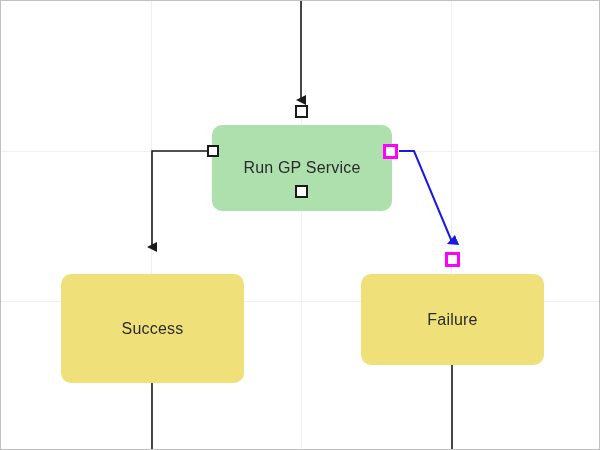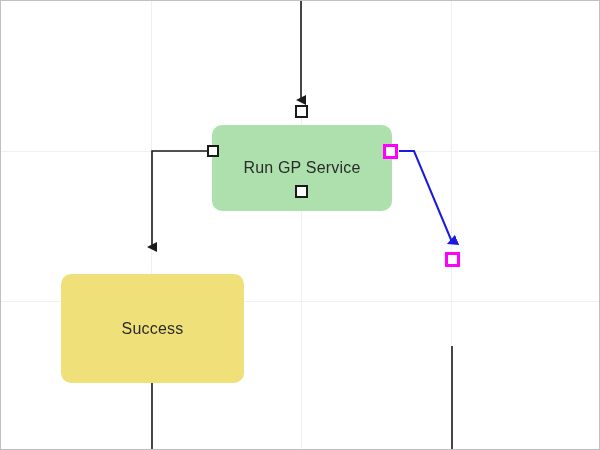--- a/index.html
+++ b/index.html
@@ -102,20 +102,23 @@
   <div id="node-layer">
 
     <div class="node" style="left:211px; top:105px; width:180px; height:86px; background:#ade0ad;">
       <span class="node-label">Run GP Service</span>
     </div>
 
     <div class="node" style="left:60px; top:254px; width:183px; height:109px; background:#f0e07a;">
       <span class="node-label">Success</span>
     </div>
 
+    <div class="node" style="left:360px; top:254px; width:183px; height:91px; background:#f0e07a;">
+      <span class="node-label">Failure</span>
+    </div>
 
   </div>
 
   <div id="port-layer">
 
     <div class="port port-default" style="left:293.5px; top:103.5px; width:13px; height:13px;"></div>
 
     <div class="port port-default" style="left:206px; top:144px; width:12px; height:12px;"></div>
 
     <div class="port port-default" style="left:293.5px; top:183.5px; width:13px; height:13px;"></div>

